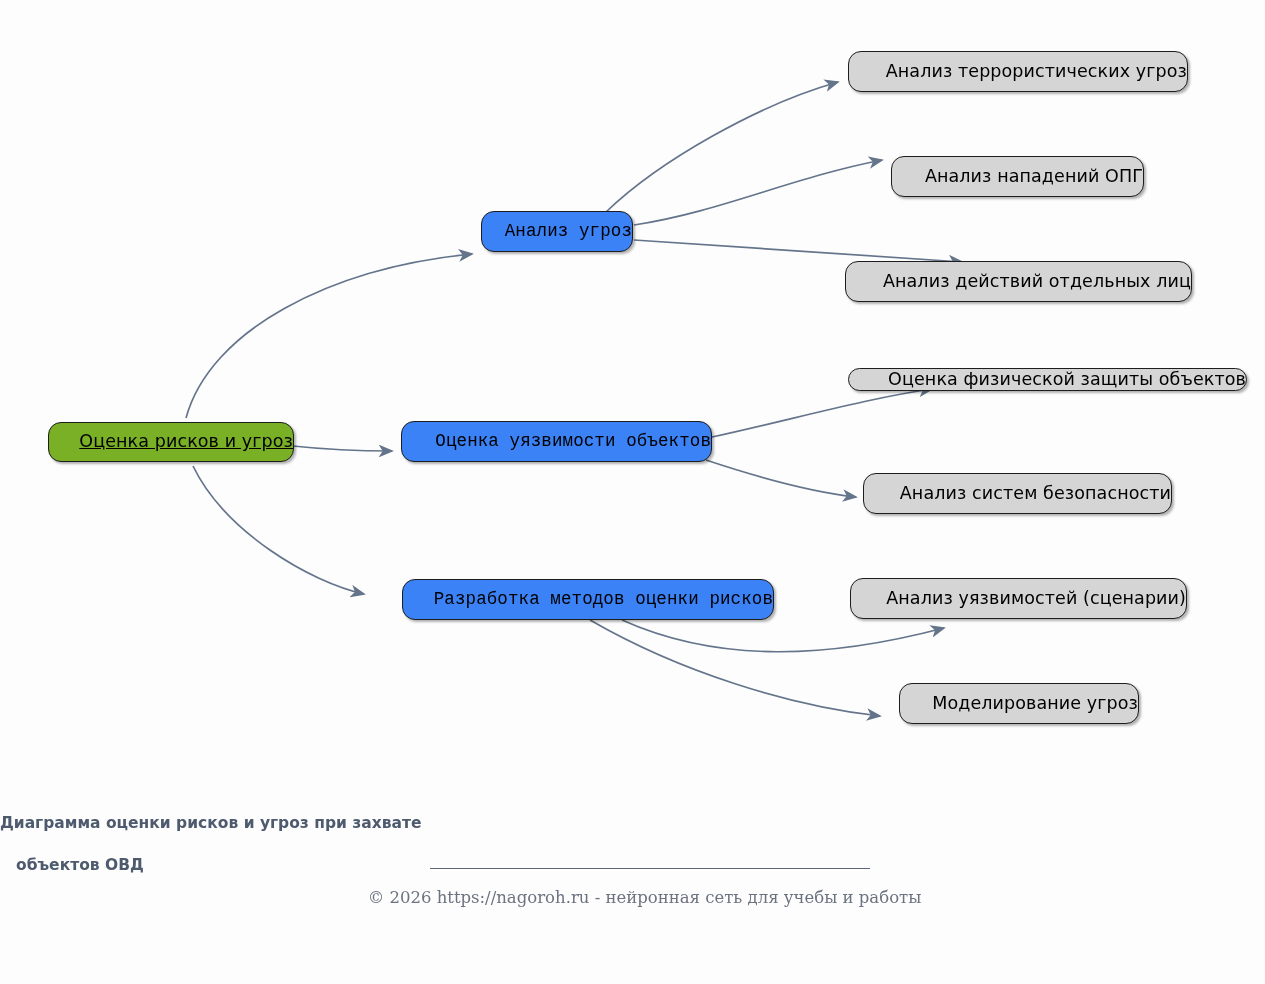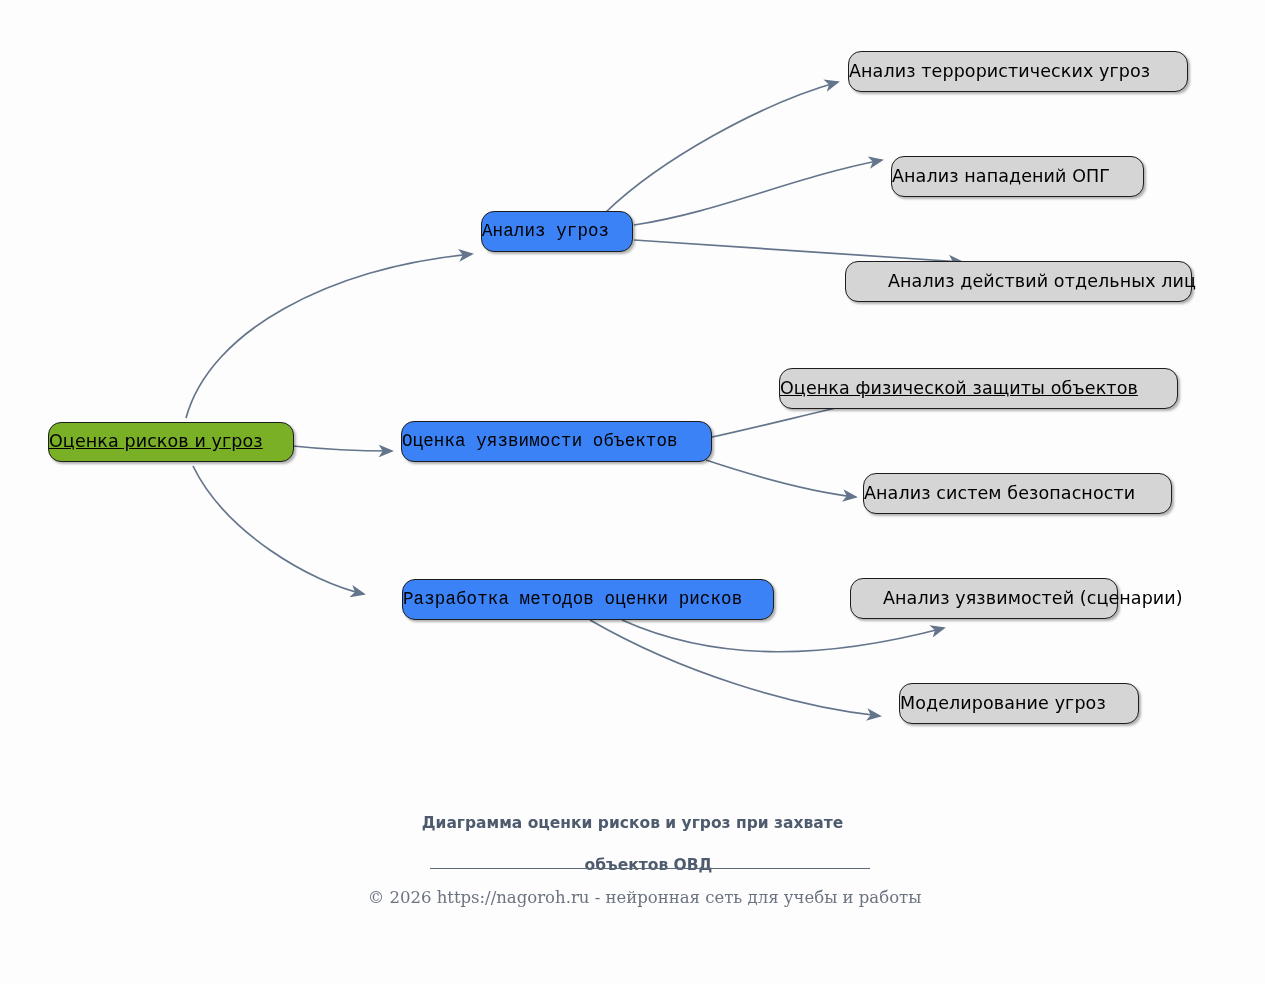--- a/index.html
+++ b/index.html
@@ -26,21 +26,21 @@
     top: 0;
     width: 1265px;
     height: 984px;
     pointer-events: none;
   }
   .node {
     position: absolute;
     box-sizing: border-box;
     display: flex;
     align-items: center;
-    justify-content: flex-start;
+    justify-content: flex-end;
     border: 1.4px solid #1d1d1d;
     border-radius: 13px;
     box-shadow: 2px 2px 2.5px rgba(0,0,0,0.30);
     color: #000000;
     font-size: 17.5px;
     line-height: 1;
     white-space: nowrap;
     letter-spacing: 0.1px;
   }
   .node.root {
@@ -51,21 +51,21 @@
     background: #3b82f6;
     font-family: Liberation Mono, monospace;
   }
   .node.leaf {
     background: #d5d5d5;
   }
   .caption {
     position: absolute;
     left: 0;
     width: 1265px;
-    text-align: center;
+    text-align: left;
     color: #4e5b6e;
     font-weight: bold;
     font-size: 15.5px;
     line-height: 1.25;
   }
   .caption-line-1 { top: 814px; }
   .caption-line-2 { top: 856px; padding-left: 16px; }
   .divider {
     position: absolute;
     left: 430px;
@@ -134,29 +134,29 @@
   </div>
 
   <div class="node leaf" style="left:891px; top:156px; width:253px; height:41px;">
     <span>Анализ нападений ОПГ</span>
   </div>
 
   <div class="node leaf" style="left:845px; top:261px; width:347px; height:41px;padding-left:42px;">
     <span>Анализ действий отдельных лиц</span>
   </div>
 
-  <div class="node leaf" style="left:779px; top:368px; width:399px; height:41px;text-decoration:underline;">
+  <div class="node leaf" style="left:848px; top:368px; width:399px; height:23px;">
     <span>Оценка физической защиты объектов</span>
   </div>
 
   <div class="node leaf" style="left:863px; top:473px; width:309px; height:41px;">
     <span>Анализ систем безопасности</span>
   </div>
 
-  <div class="node leaf" style="left:850px; top:578px; width:268px; height:41px;padding-left:32px;">
+  <div class="node leaf" style="left:850px; top:578px; width:337px; height:41px;padding-left:32px;">
     <span>Анализ уязвимостей (сценарии)</span>
   </div>
 
   <div class="node leaf" style="left:899px; top:683px; width:240px; height:41px;">
     <span>Моделирование угроз</span>
   </div>
 
   <div class="caption caption-line-1">Диаграмма оценки рисков и угроз при захвате</div>
   <div class="caption caption-line-2">объектов ОВД</div>
 

